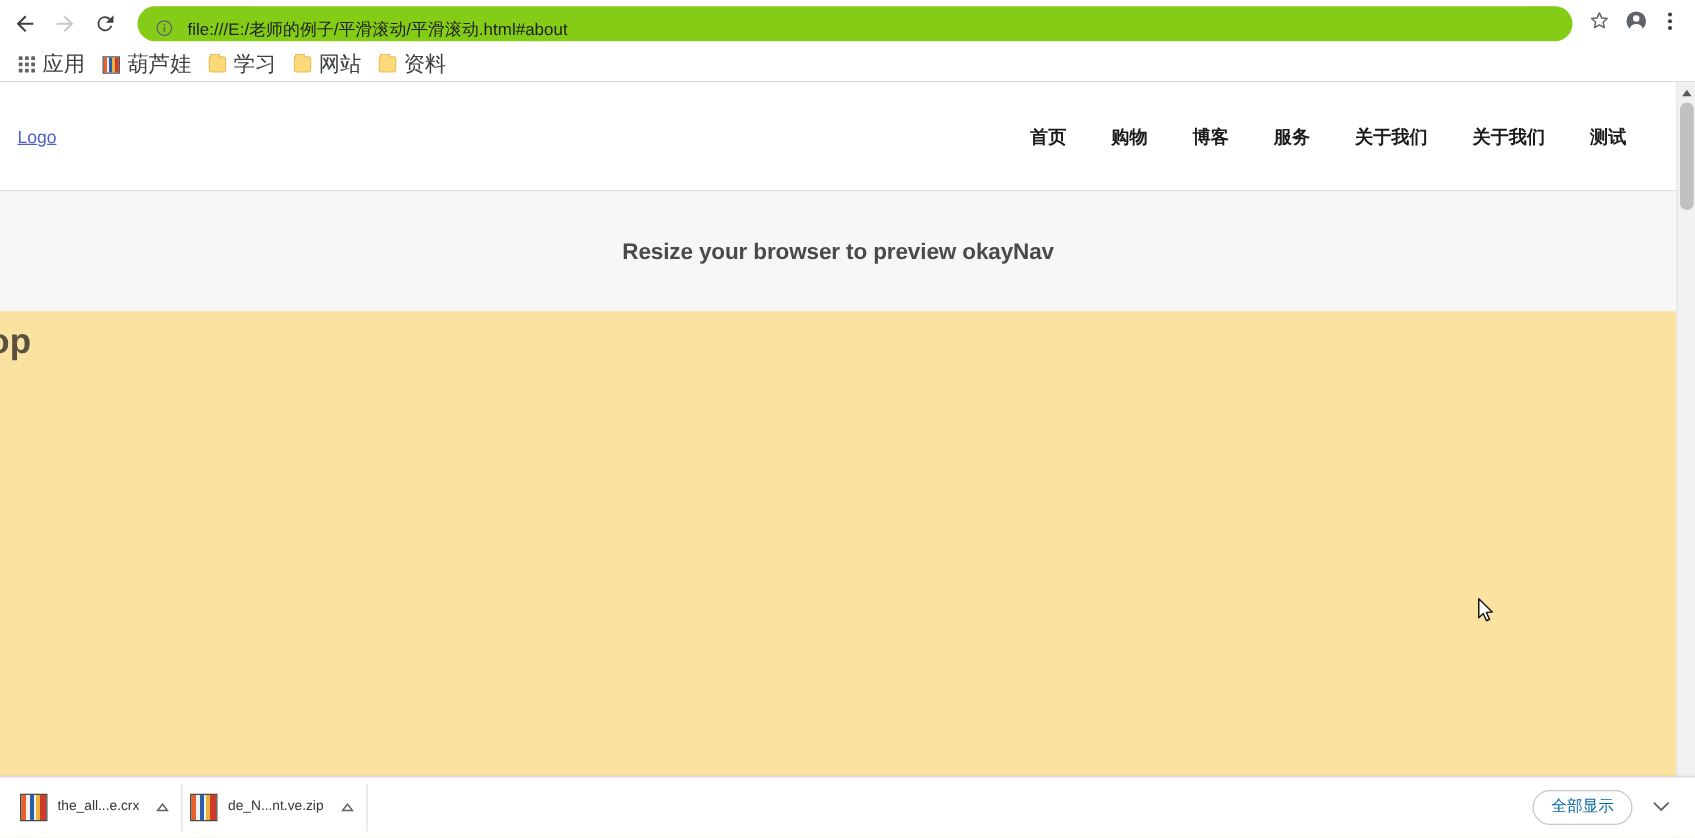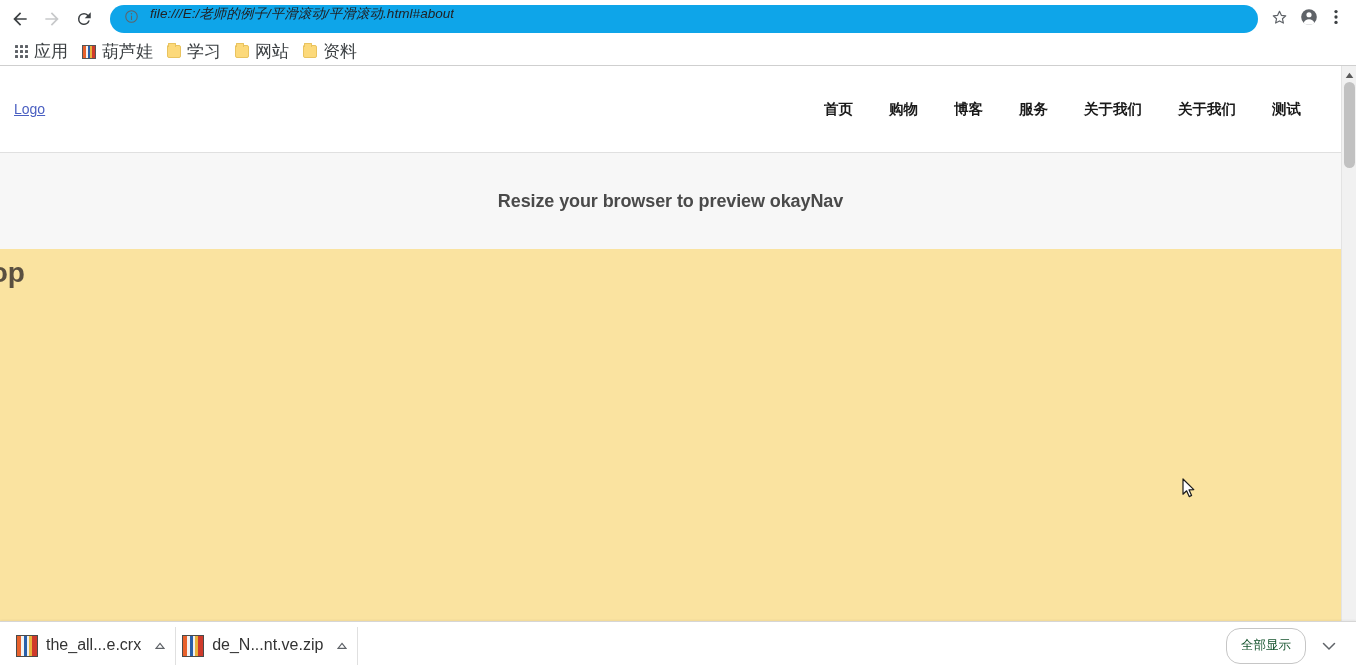--- a/index.html
+++ b/index.html
@@ -33,28 +33,27 @@
     flex: 0 0 auto;
     cursor: pointer;
   }
   .nav-btn svg { display: block; }
   .nav-btn.disabled svg { opacity: 0.35; }
 
   .omnibox {
     flex: 1 1 auto;
     height: 28px;
     margin: 0 6px 0 10px;
-    background: #0ea5e9;
+    background: #84cc16;
     border-radius: 14px;
     display: flex;
-    align-items: flex-start;
+    align-items: flex-end;
     padding: 0 10px;
     cursor: text;
     min-width: 0;
-    font-style: italic;
   }
   .omnibox .info-icon {
     width: 22px;
     height: 22px;
     display: flex;
     align-items: center;
     justify-content: center;
     flex: 0 0 auto;
     margin-right: 8px;
   }
@@ -286,43 +285,43 @@
     flex: 0 0 auto;
   }
   .dl-icon {
     width: 22px; height: 22px;
     border: 1px solid #4a4a4a;
     background: linear-gradient(90deg,#e8612c 0 20%, #f3f3f3 20% 34%, #2a5fa8 34% 50%, #f0f0f0 50% 60%, #e8b23c 60% 76%, #cf3a2b 76% 100%);
     flex: 0 0 auto;
     margin-right: 8px;
   }
   .dl-texts { display: flex; flex-direction: column; justify-content: center; }
-  .dl-name { font-size: 16px; color: #333; white-space: nowrap; }
+  .dl-name { font-size: 11px; color: #333; white-space: nowrap; }
   .dl-status { font-size: 11px; color: #777; white-space: nowrap; margin-top: 2px; }
   .dl-caret {
     width: 18px; height: 18px;
     display: flex; align-items: center; justify-content: center;
     margin-left: 10px;
     cursor: pointer;
   }
   .shelf-right {
     margin-left: auto;
     display: flex;
     align-items: center;
     gap: 12px;
     padding-right: 6px;
   }
   .show-all-btn {
-    height: 36px;
+    height: 28px;
     padding: 0 14px;
     border: 1px solid #c6c6c6;
     border-radius: 14px;
     background: #fff;
     font-size: 12.5px;
-    color: #14532d;
+    color: #0369a1;
     display: flex;
     align-items: center;
     cursor: pointer;
     white-space: nowrap;
   }
   .shelf-close {
     width: 22px; height: 22px;
     display: flex; align-items: center; justify-content: center;
     cursor: pointer;
   }

